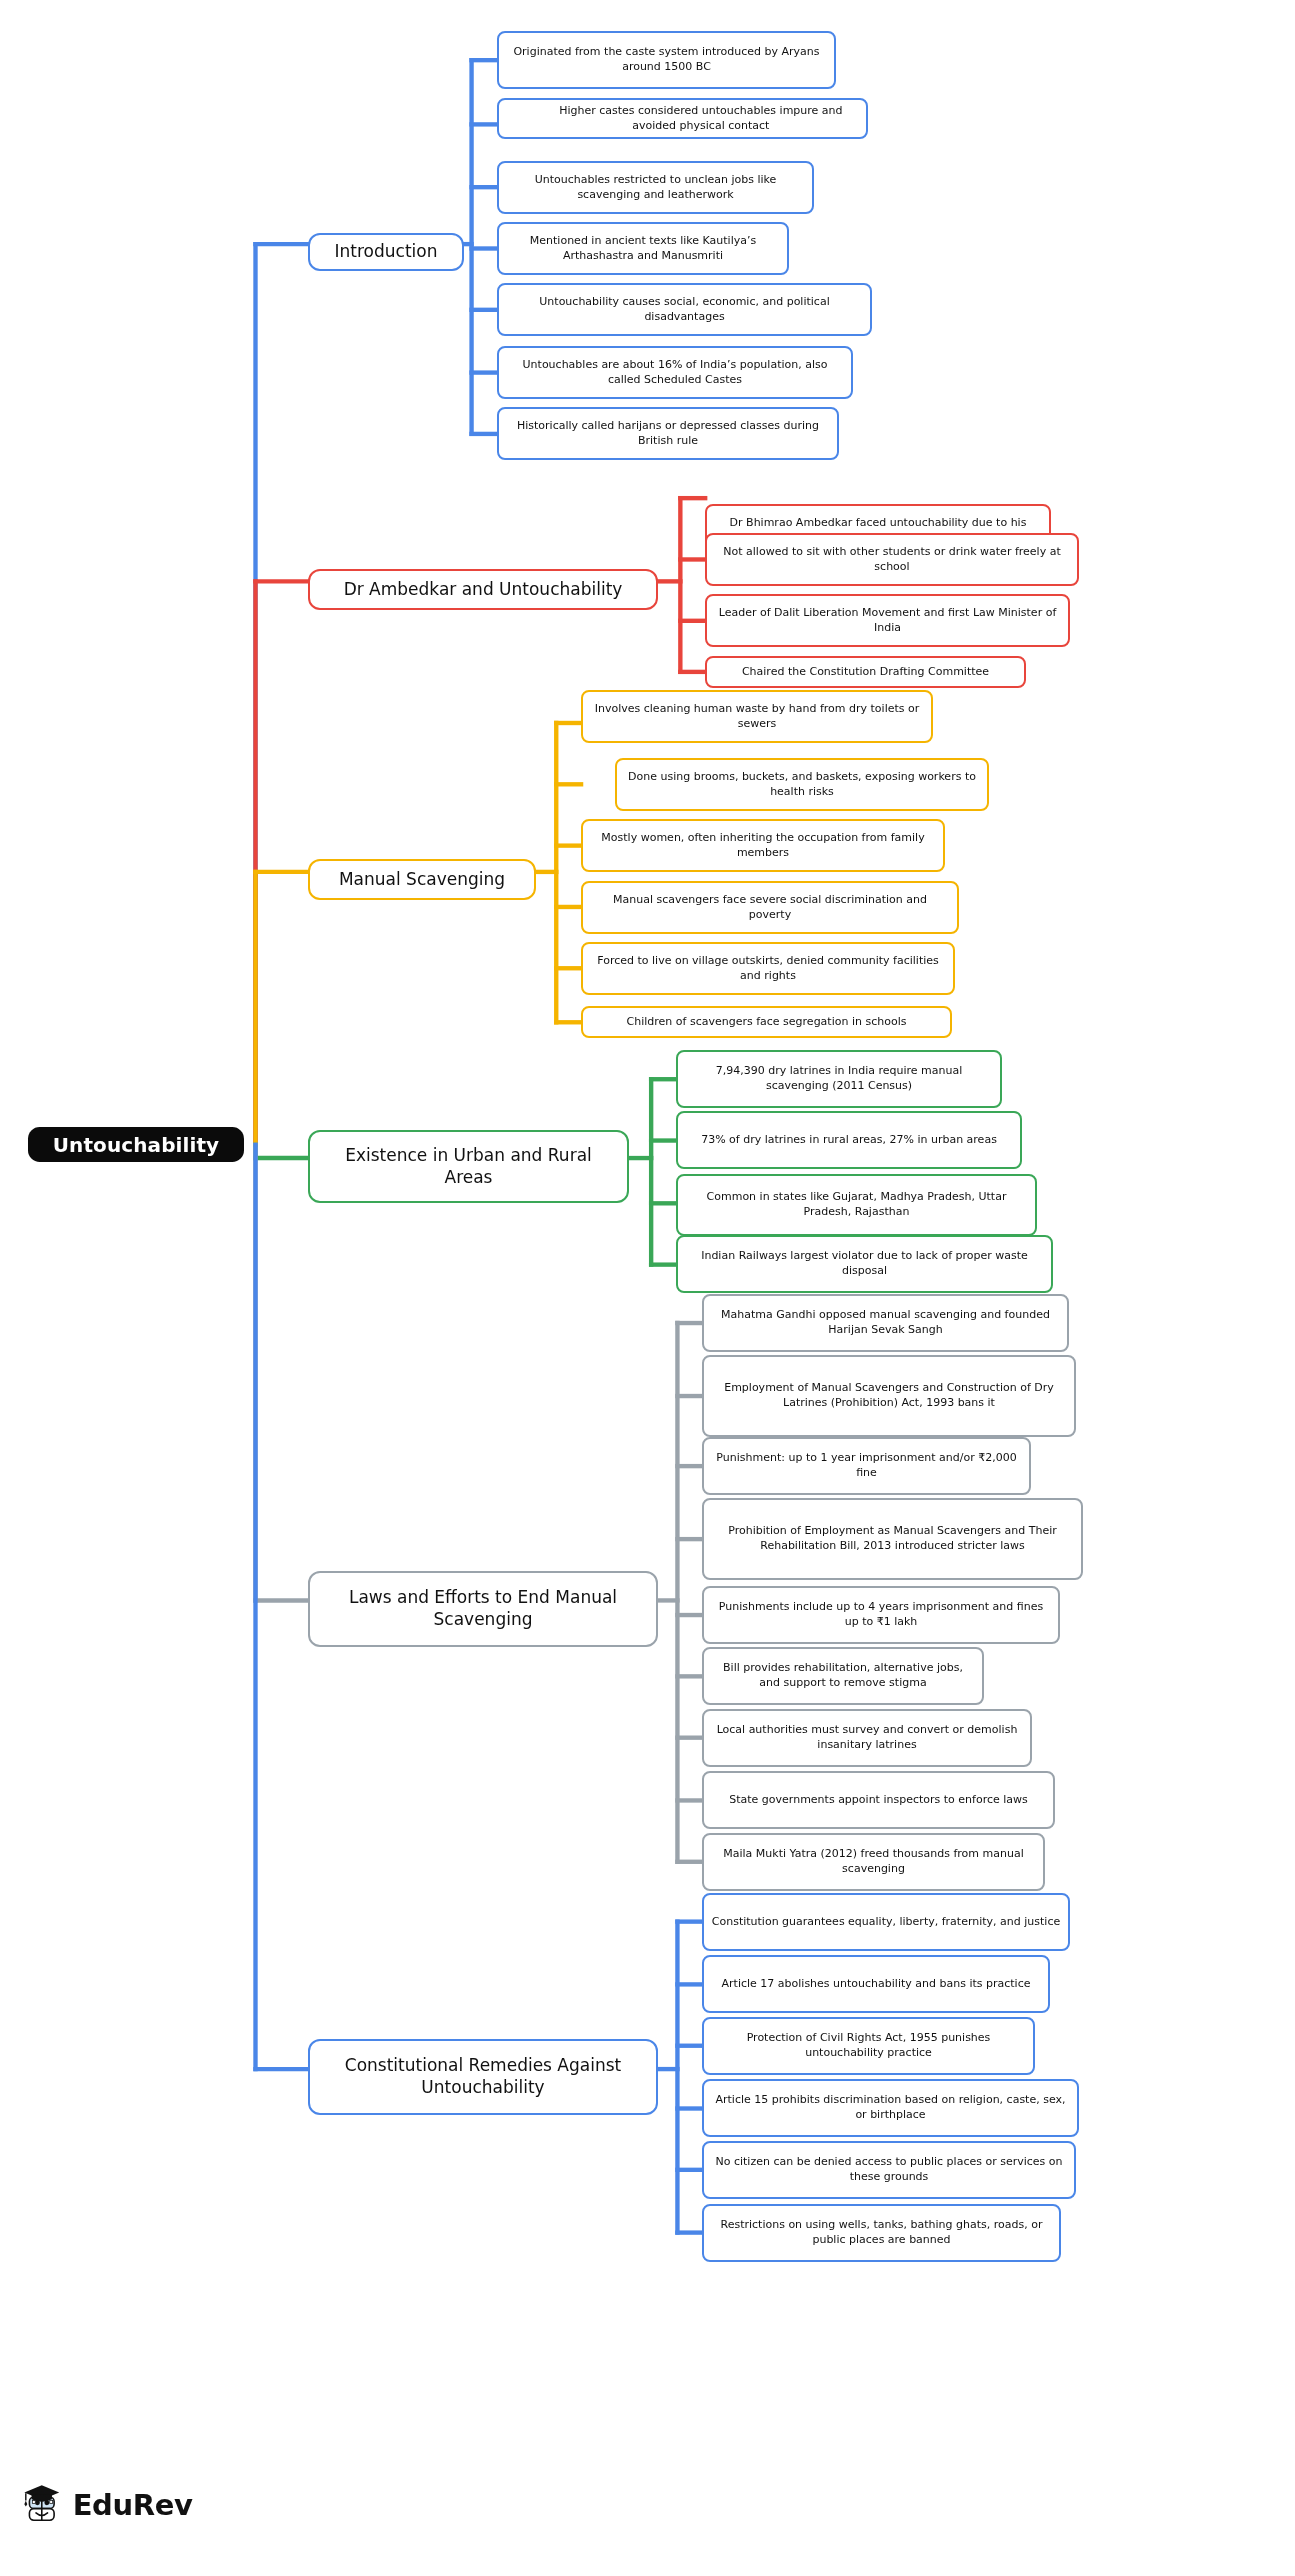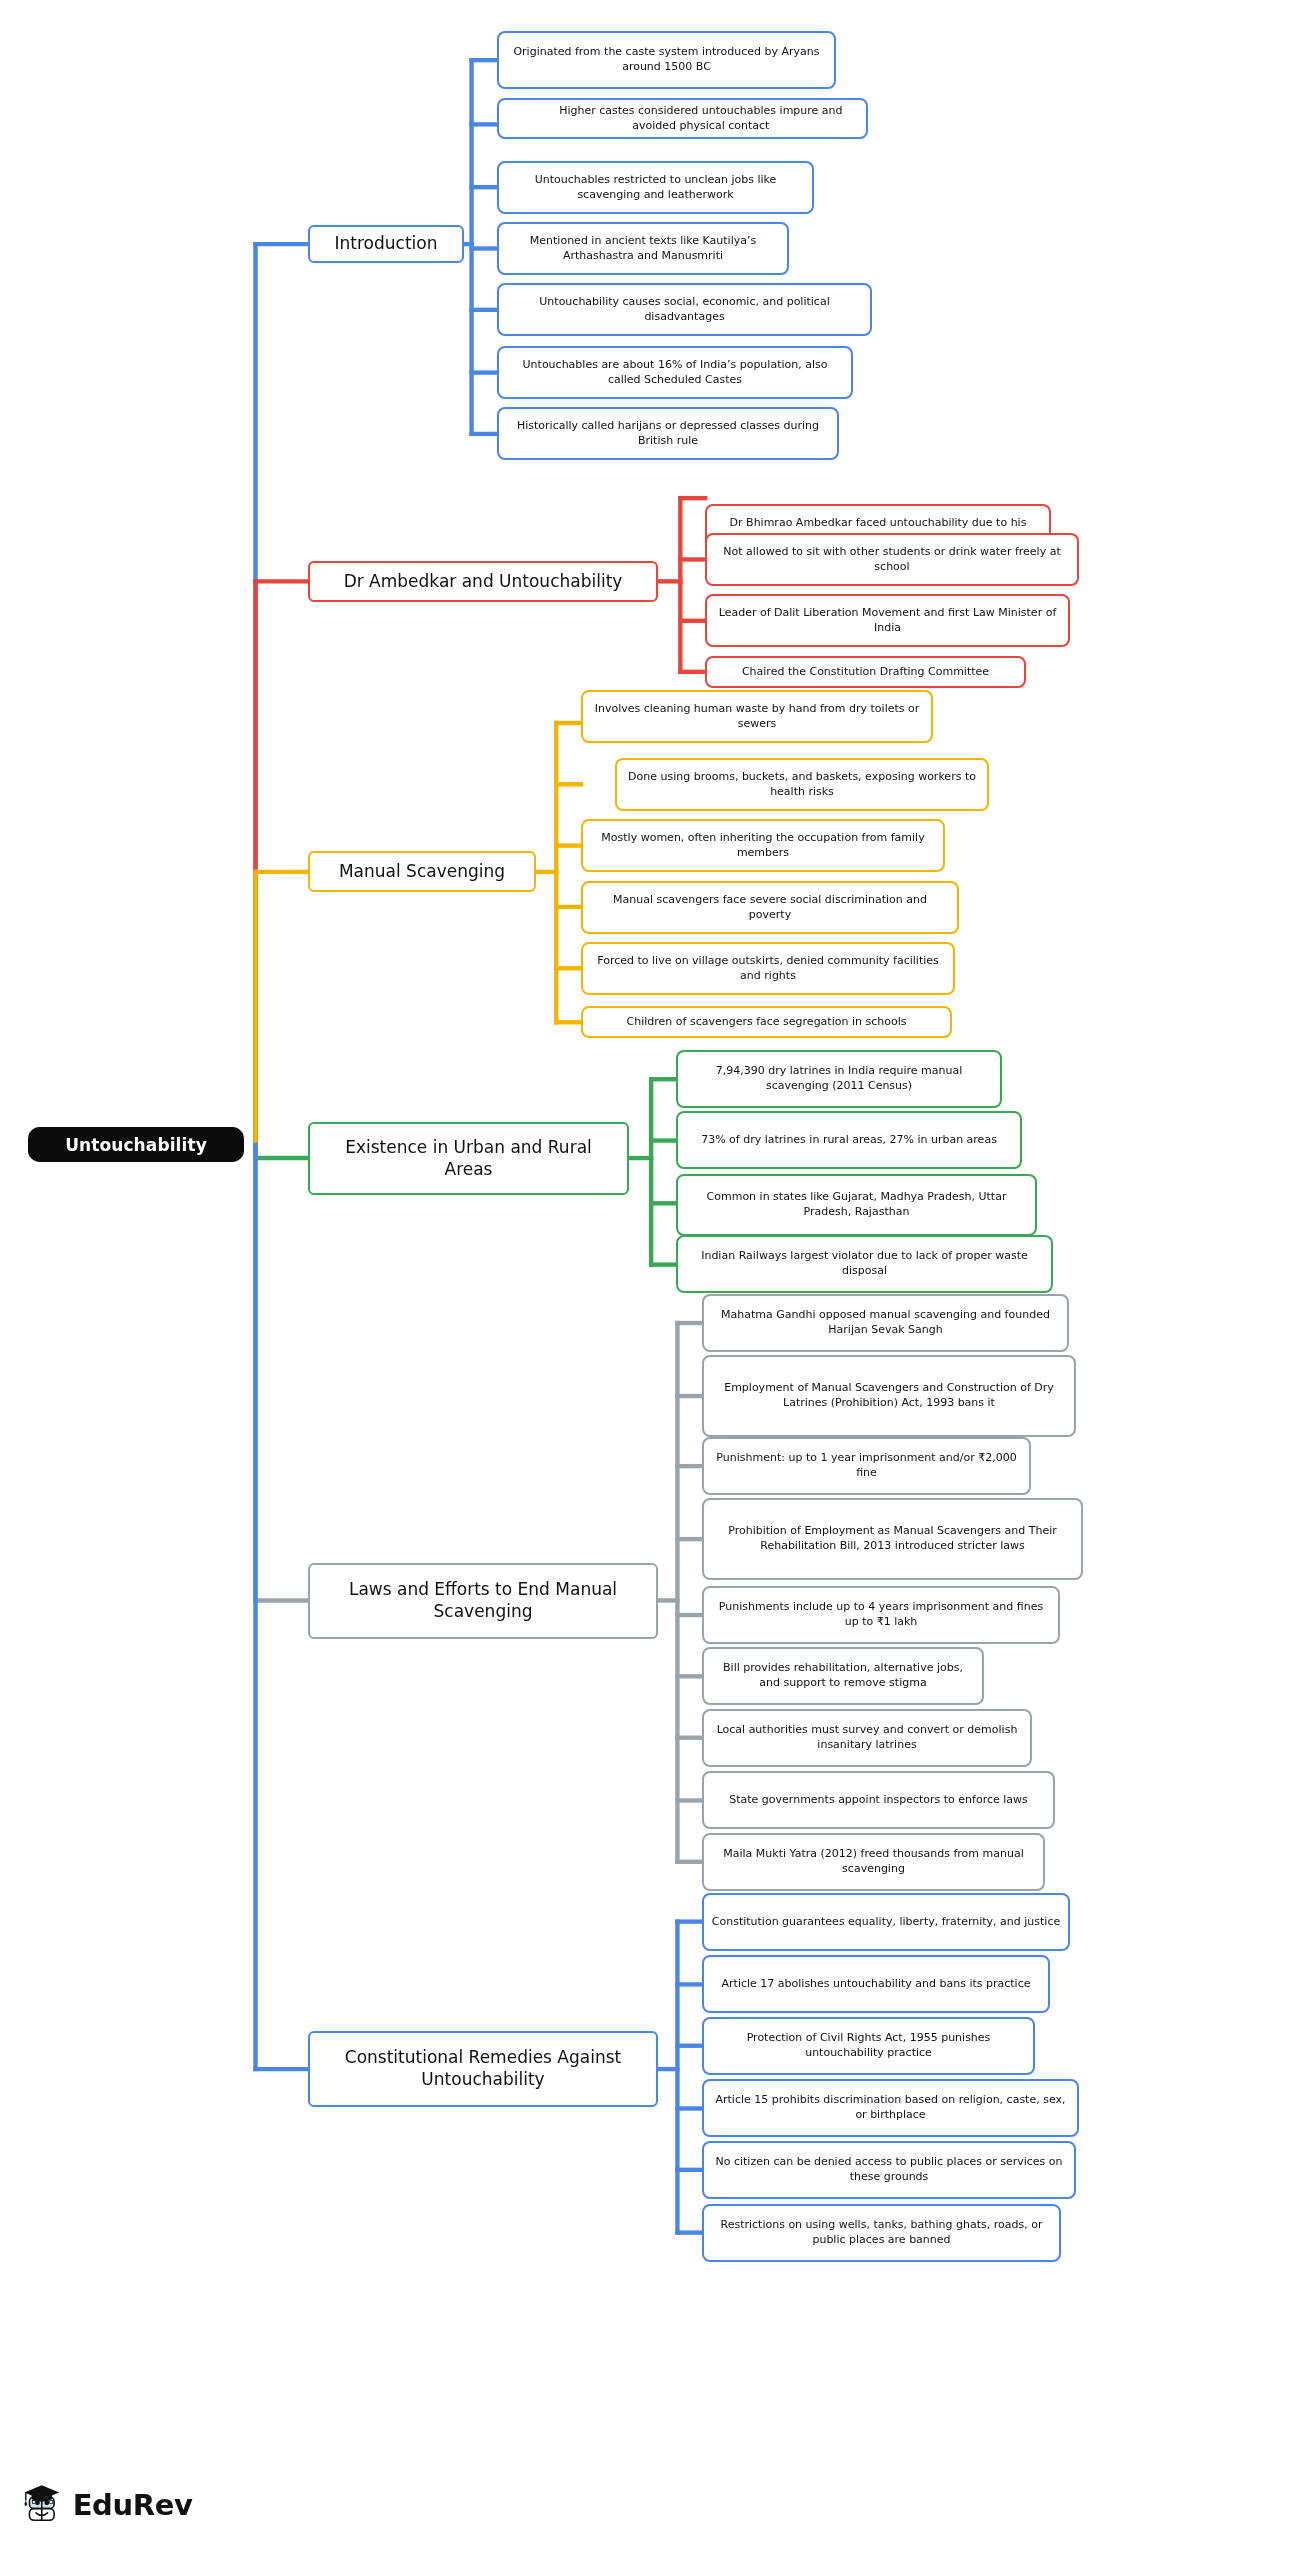--- a/index.html
+++ b/index.html
@@ -21,44 +21,45 @@
     width: 1295px; height: 2576px;
     pointer-events: none;
   }
 
   
   .root-node {
     position: absolute;
     background: #0b0b0b;
     color: #ffffff;
     border-radius: 11.7px;
-    font-size: 17px;
+    font-size: 20px;
     font-weight: bold;
     display: flex;
     align-items: center;
     justify-content: center;
     padding: 4.4px 13px;
     letter-spacing: 0.1px;
     white-space: nowrap;
   }
 
   
   .branch-node {
     position: absolute;
     background: #ffffff;
     border: 2.9px solid #4a86e8;
-    border-radius: 6px;
+    border-radius: 12px;
     color: #111111;
     font-size: 17px;
     line-height: 1.28;
     display: flex;
     align-items: center;
     justify-content: center;
     text-align: center;
     padding: 4.4px 8.8px;
+    margin-top: 8px;
   }
 
   
   .leaf-node {
     position: absolute;
     background: #ffffff;
     border: 2.2px solid #4a86e8;
     border-radius: 8px;
     color: #111111;
     font-size: 11px;

